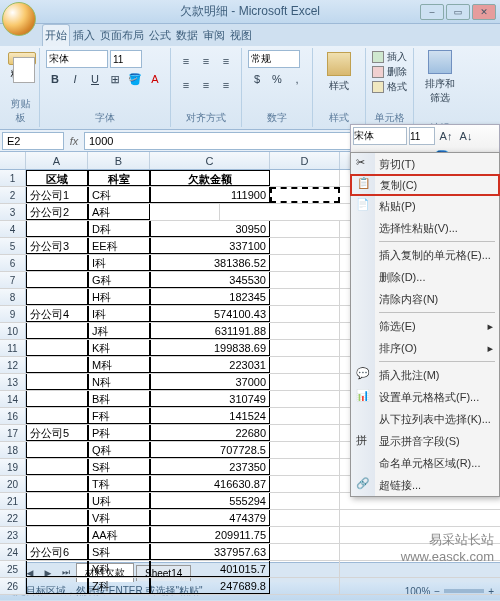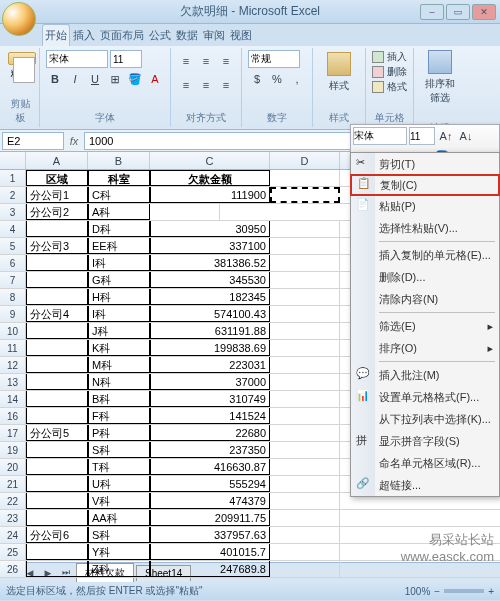--- a/index.html
+++ b/index.html
@@ -299,20 +299,27 @@
 <div class="cell cD"></div>
       </div>
       <div class="row">
         <div class="rhc">17</div>
 <div class="cell cA bcell">分公司5</div>
 <div class="cell cB bcell">P科</div>
 <div class="cell cC bcell num">22680</div>
 <div class="cell cD"></div>
       </div>
       <div class="row">
+        <div class="rhc">18</div>
+<div class="cell cA bcell"></div>
+<div class="cell cB bcell">Q科</div>
+<div class="cell cC bcell num">707728.5</div>
+<div class="cell cD"></div>
+      </div>
+      <div class="row">
         <div class="rhc">19</div>
 <div class="cell cA bcell"></div>
 <div class="cell cB bcell">S科</div>
 <div class="cell cC bcell num">237350</div>
 <div class="cell cD"></div>
       </div>
       <div class="row">
         <div class="rhc">20</div>
 <div class="cell cA bcell"></div>
 <div class="cell cB bcell">T科</div>

